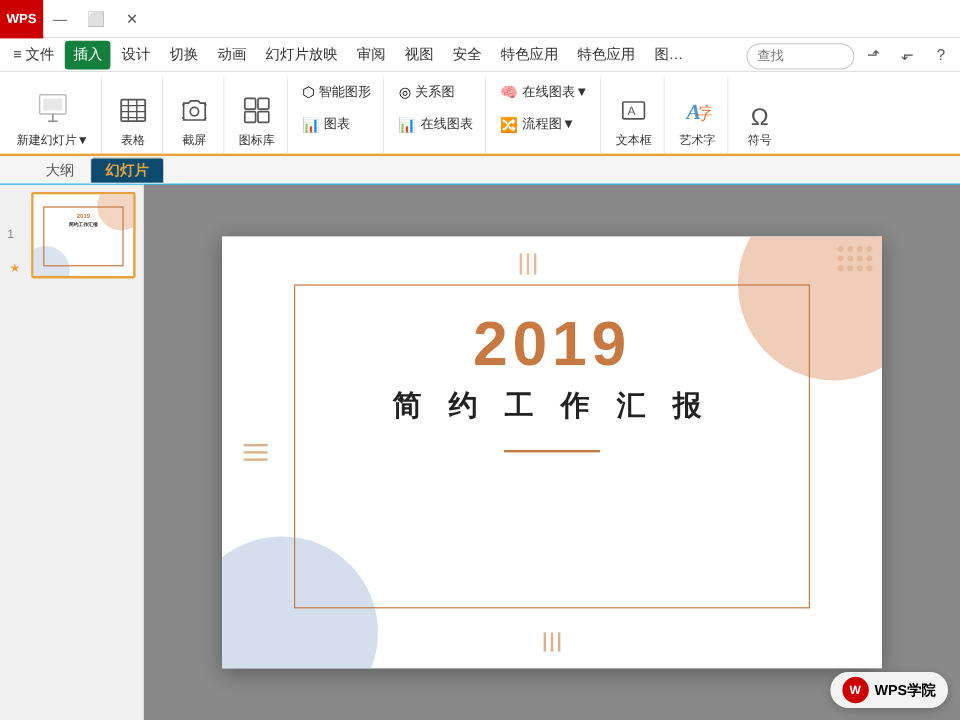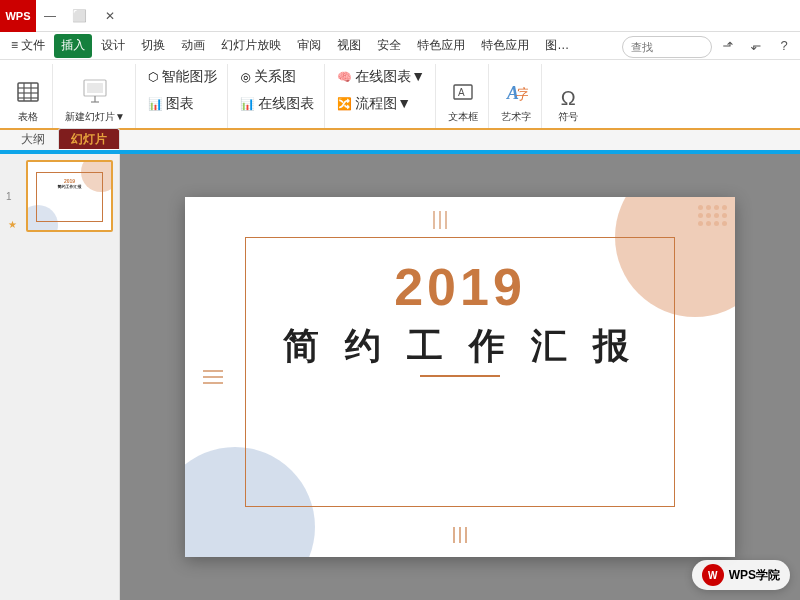--- a/index.html
+++ b/index.html
@@ -170,58 +170,58 @@
       display: flex;
       flex-direction: row;
       align-items: center;
       gap: 3px;
       padding: 2px 4px;
       cursor: pointer;
       border-radius: 3px;
       height: 18px;
     }
     .ribbon-btn-small .btn-icon-sm { font-size: 12px; }
-    .ribbon-btn-small .btn-label-sm { font-size: 14px; color: #333; white-space: nowrap; }
+    .ribbon-btn-small .btn-label-sm { font-size: 11px; color: #333; white-space: nowrap; }
     .ribbon-col {
       display: flex;
       flex-direction: column;
       justify-content: space-around;
       height: 52px;
       gap: 2px;
     }
 
     
     #work-area {
       display: flex;
       height: calc(600px - 32px - 28px - 70px - 24px);
     }
 
     
     #tab-bar {
       height: 24px;
       background: #f5f5f5;
       display: flex;
       align-items: flex-end;
-      padding-left: 8px;
-      border-bottom: 4px solid #0ea5e9;
+      padding-left: 25px;
+      border-bottom: 1px solid #0ea5e9;
     }
     .view-tab {
       height: 22px;
       padding: 0 12px;
       font-size: 12px;
       display: flex;
       align-items: center;
       cursor: pointer;
       color: #555;
       border: 1px solid transparent;
       border-bottom: none;
       border-radius: 3px 3px 0 0;
     }
     .view-tab.active {
-      background: #7f1d1d;
+      background: #0c4a6e;
       border-color: #ddd;
       border-bottom: 1px solid #fff;
       color: #e6a23c;
       font-weight: bold;
     }
 
     
     #slide-panel {
       width: 120px;
       background: #f0f0f0;
@@ -343,21 +343,21 @@
       font-size: 52px;
       font-weight: bold;
       color: #c87941;
       letter-spacing: 4px;
     }
     .slide-title {
       position: absolute;
       top: 125px;
       left: 0; right: 0;
       text-align: center;
-      font-size: 36px;
+      font-size: 24px;
       font-weight: bold;
       color: #222;
       letter-spacing: 8px;
     }
     .slide-divider {
       position: absolute;
       top: 178px;
       left: 50%;
       transform: translateX(-50%);
       width: 80px;
@@ -454,58 +454,87 @@
   </div>
   <div id="search-area">
     <input id="search-box" type="text" placeholder="查找" style="">
     <div class="header-icon-btn">⬏</div>
     <div class="header-icon-btn">⬐</div>
     <div class="header-icon-btn">?</div>
   </div>
 </div>
 
 <div id="ribbon-tools">
+
+  <div class="ribbon-group">
+    <div class="ribbon-group-items">
+      <div class="ribbon-btn">
+        <div class="btn-icon" style="font-size:24px;">
+          <svg width="28" height="28" viewBox="0 0 28 28">
+              <rect x="3" y="4" width="22" height="16" rx="1" fill="#fff" stroke="#bbb" stroke-width="1.2"></rect>
+              <rect x="6" y="7" width="16" height="10" rx="0.5" fill="#e8e8e8"></rect>
+              <line x1="14" y1="20" x2="14" y2="26" stroke="#888" stroke-width="1.2"></line>
+              <line x1="10" y1="26" x2="18" y2="26" stroke="#888" stroke-width="1.2"></line>
+            </svg>
+        </div>
+        <div class="btn-label">新建幻灯片▼</div>
+      </div>
+    </div>
+  </div>
 
   <div class="ribbon-group">
     <div class="ribbon-group-items">
       <div class="ribbon-btn">
         <div class="btn-icon">
           <svg width="24" height="24" viewBox="0 0 24 24">
               <rect x="2" y="3" width="20" height="18" rx="1" fill="none" stroke="#555" stroke-width="1.5"></rect>
               <line x1="2" y1="8" x2="22" y2="8" stroke="#555" stroke-width="1.2"></line>
               <line x1="2" y1="13" x2="22" y2="13" stroke="#555" stroke-width="1.2"></line>
               <line x1="2" y1="18" x2="22" y2="18" stroke="#555" stroke-width="1.2"></line>
               <line x1="8" y1="3" x2="8" y2="21" stroke="#555" stroke-width="1.2"></line>
               <line x1="15" y1="3" x2="15" y2="21" stroke="#555" stroke-width="1.2"></line>
             </svg>
         </div>
         <div class="btn-label">表格</div>
       </div>
     </div>
   </div>
 
+
   <div class="ribbon-group">
     <div class="ribbon-group-items">
       <div class="ribbon-btn">
-        <div class="btn-icon" style="font-size:24px;">
-          <svg width="28" height="28" viewBox="0 0 28 28">
-              <rect x="3" y="4" width="22" height="16" rx="1" fill="#fff" stroke="#bbb" stroke-width="1.2"></rect>
-              <rect x="6" y="7" width="16" height="10" rx="0.5" fill="#e8e8e8"></rect>
-              <line x1="14" y1="20" x2="14" y2="26" stroke="#888" stroke-width="1.2"></line>
-              <line x1="10" y1="26" x2="18" y2="26" stroke="#888" stroke-width="1.2"></line>
+        <div class="btn-icon">
+          <svg width="24" height="24" viewBox="0 0 24 24">
+              <path d="M3 6h4l2-2h6l2 2h4v14H3z" fill="none" stroke="#555" stroke-width="1.4"></path>
+              <circle cx="12" cy="13" r="3.5" fill="none" stroke="#555" stroke-width="1.4"></circle>
+              <path d="M2 8 L4 6 M22 8 L20 6 M2 18 L4 20 M22 18 L20 20" stroke="#555" stroke-width="1.2"></path>
             </svg>
         </div>
-        <div class="btn-label">新建幻灯片▼</div>
-      </div>
-    </div>
-  </div>
-
-
-
-
+        <div class="btn-label">截屏</div>
+      </div>
+    </div>
+  </div>
+
+
+  <div class="ribbon-group">
+    <div class="ribbon-group-items">
+      <div class="ribbon-btn">
+        <div class="btn-icon">
+          <svg width="24" height="24" viewBox="0 0 24 24">
+              <rect x="2" y="2" width="9" height="9" rx="1" fill="none" stroke="#555" stroke-width="1.4"></rect>
+              <rect x="13" y="2" width="9" height="9" rx="1" fill="none" stroke="#555" stroke-width="1.4"></rect>
+              <rect x="2" y="13" width="9" height="9" rx="1" fill="none" stroke="#555" stroke-width="1.4"></rect>
+              <rect x="13" y="13" width="9" height="9" rx="1" fill="none" stroke="#555" stroke-width="1.4"></rect>
+            </svg>
+        </div>
+        <div class="btn-label">图标库</div>
+      </div>
+    </div>
+  </div>
 
 
   <div class="ribbon-group">
     <div class="ribbon-col">
       <div class="ribbon-btn-small">
         <span class="btn-icon-sm">⬡</span>
         <span class="btn-label-sm">智能图形</span>
       </div>
       <div class="ribbon-btn-small">
         <span class="btn-icon-sm">📊</span>

